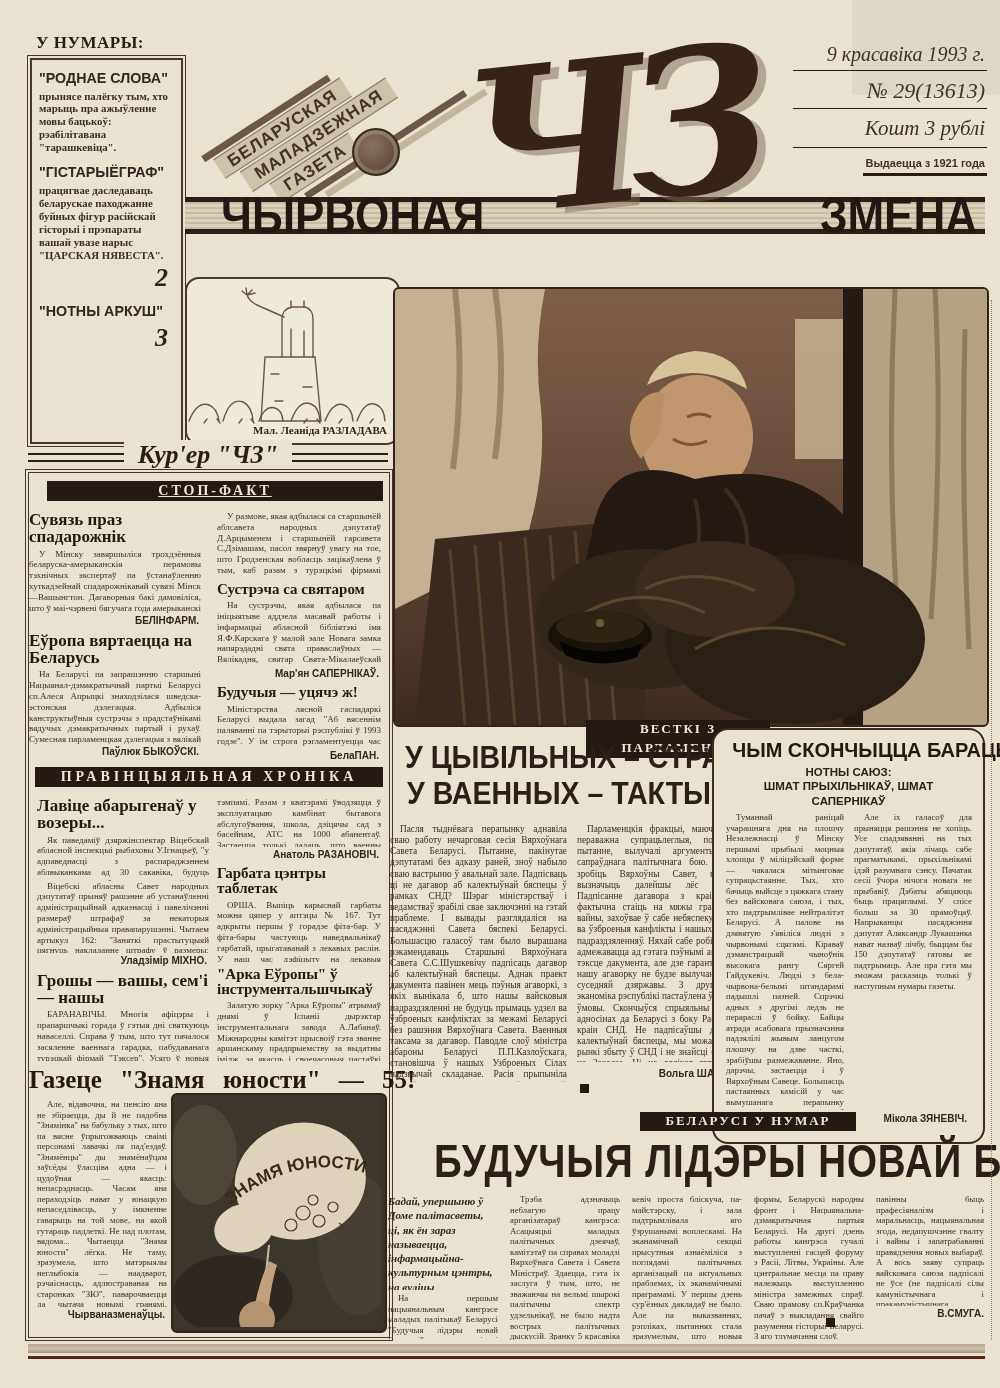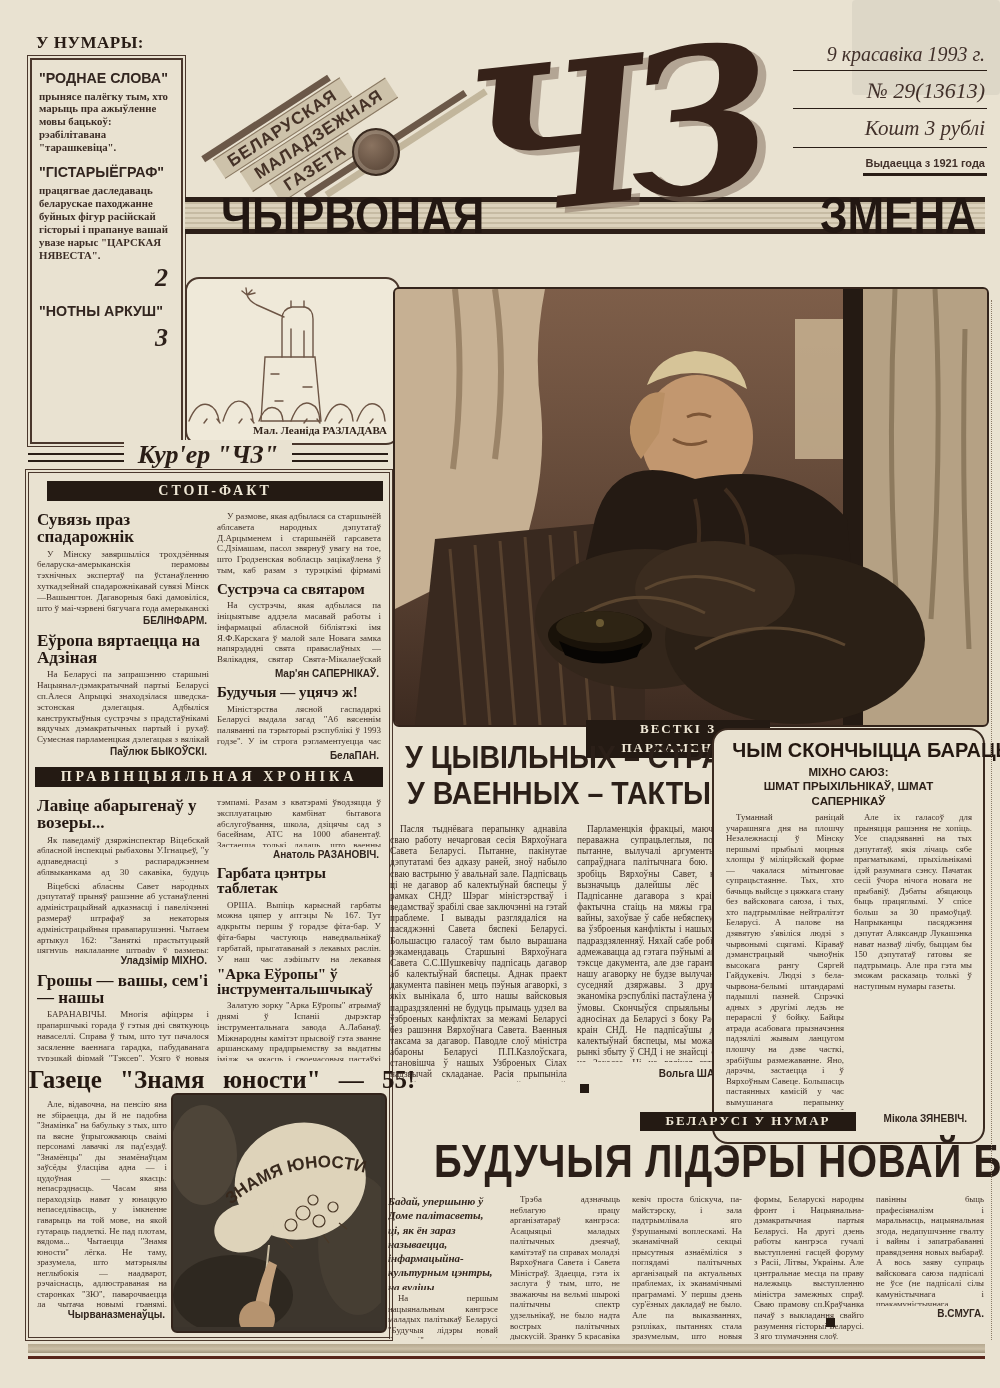--- a/index.html
+++ b/index.html
@@ -75,21 +75,21 @@
   <div class="abs" style="left:852px;top:0;width:148px;height:95px;background:#d4cec0;opacity:.55;border-radius:4px;"></div>
 
   <div class="abs idx-head" style="left:36px;top:33px;">У НУМАРЫ:</div>
   <div class="abs idx-box" style="left:30px;top:58px;width:153px;height:386px;">
     <div>
       <div class="idx-title" style="margin-top:2px;">"РОДНАЕ СЛОВА"</div>
       <div class="idx-text">прынясе палёгку тым, хто марыць пра ажыўленне мовы бацькоў: рэабілітавана "тарашкевіца".</div>
     </div>
     <div>
       <div class="idx-title">"ГІСТАРЫЁГРАФ"</div>
-      <div class="idx-text">працягвае даследаваць беларускае паходжанне буйных фігур расійскай гісторыі і прапануе вашай увазе нарыс "ЦАРСКАЯ НЯВЕСТА".</div>
+      <div class="idx-text">працягвае даследаваць беларускае паходжанне буйных фігур расійскай гісторыі і прэпараты вашай увазе нарыс "ЦАРСКАЯ НЯВЕСТА".</div>
       <div class="idx-page">2</div>
     </div>
     <div>
       <div class="idx-title">"НОТНЫ АРКУШ"</div>
       <div class="idx-page">3</div>
     </div>
   </div>
 
   <div class="abs" style="left:208px;top:152px;width:300px;">
     <div class="tagstack">
@@ -180,27 +180,27 @@
       <path d="M164,352 q40,20 84,2 l-6,14 q-38,14 -72,-2 z" fill="#070503"></path>
       <circle cx="205" cy="334" r="4" fill="#6b5a33"></circle>
     </svg>
   </div>
 
   <div class="abs kurjer-hd" style="left:28px;top:440px;width:360px;height:32px;z-index:2;">
     <b>Кур'ер "ЧЗ"</b>
   </div>
   <div class="abs region" style="left:28px;top:472px;width:360px;height:864px;">
 
-    <div class="abs blackbar" style="left:18px;top:8px;right:6px;">СТОП-ФАКТ</div>
-
-    <div class="ncol" style="left:8px;top:38px;width:172px;height:252px;">
+    <div class="abs blackbar" style="left:18px;top:8px;right:6px;text-decoration:underline;">СТОП-ФАКТ</div>
+
+    <div class="ncol" style="left:0;top:38px;width:172px;height:252px;">
       <div class="art-h" style="margin-top:0;">Сувязь праз спадарожнік</div>
       <div class="body ind" style="max-height:64px;">У Мінску завяршыліся трохдзённыя беларуска-амерыканскія перамовы тэхнічных экспертаў па ўстанаўленню хуткадзейнай спадарожнікавай сувязі Мінск—Вашынгтон. Дагаворныя бакі дамовіліся, што ў маі-чэрвені бягучага года амерыканскі бок паставіць у Беларусь неабходнае абсталяванне для стварэння першага канала такой сувязі. Устаноўка рабочай станцыі ў Мінску прадугледжваецца да 12 ліпеня. У гэтыя ж тэрміны амерыканцы абавязаліся падрыхтаваць 8 беларускіх спецыялістаў для абслугоўвання так званай "гарачай лініі". Увод канала спадарожнікавай сувязі назначаны на 31 жніўня.</div>
       <div class="byline">БЕЛІНФАРМ.</div>
-      <div class="art-h">Еўропа вяртаецца на Адзіная</div>
+      <div class="art-h">Еўропа вяртаецца на Беларусь</div>
       <div class="body ind" style="max-height:75px;">На Беларусі па запрашэнню старшыні Нацыянал-дэмакратычнай партыі Беларусі сп.Алеся Апрыцкі знаходзілася шведска-эстонская дэлегацыя. Адбыліся канструктыўныя сустрэчы з прадстаўнікамі вядучых дэмакратычных партый і рухаў. Сумесная парламенцкая дэлегацыя з вялікай увагай паставілася да праекта Аб'яднанай дэмакратычнай партыі Беларусі па вырашэнню энергетычнай праблемы Беларуссю, сутнасць якога заключаецца ў выкарыстанні геапалітычнага становішча нашай краіны. Калі будзе пабудаваны нафтаправод, які звяжа Чорнае і Балтыйскае моры, Беларусь атрымае магчымасць выбіраць крыніцы энергарэсурсаў і не будзе залежаць ад манаполіі ўсходняга суседа.</div>
       <div class="byline">Паўлюк БЫКОЎСКІ.</div>
 
     </div>
 
     <div class="ncol" style="left:188px;top:38px;width:164px;height:252px;">
       <div class="body ind" style="max-height:66px;">У размове, якая адбылася са старшынёй аблсавета народных дэпутатаў Д.Арцыменем і старшынёй гарсавета С.Дзімашам, пасол звярнуў увагу на тое, што Гродзенская вобласць зацікаўлена ў тым, каб разам з турэцкімі фірмамі палепшыць развіццё прадпрыемстваў лёгкай і мясной прамысловасці, а таксама электронікі і аптычнага станкабудавання. Акрамя гэтага, Тансу Мехмед Акандан пазнаёміўся са славутасцямі Гародні і пабываў у калектыве прадзільна-нітачнага аб'яднання, дзе пазнаёміўся з умовамі працы.</div>
       <div class="art-h sm">Сустрэча са святаром</div>
       <div class="body ind" style="max-height:66px;">На сустрэчы, якая адбылася па ініцыятыве аддзела масавай работы і інфармацыі абласной бібліятэкі імя Я.Ф.Карскага ў малой зале Новага замка напярэдадні свята праваслаўных — Вялікадня, святар Свята-Мікалаеўскай царквы вёскі Дубна Мастоўскага раёна Уладзімір Дораш расказаў работнікам культуры і выхавальнікам школ-інтэрнатаў вобласці пра тое, якое значэнне для веруючых мае гэта свята. Ён таксама раскрыў асноўныя прынцыпы вучэння Ісуса Хрыста і адказаў на многія пытанні ўдзельнікаў сустрэчы.</div>
       <div class="byline">Мар'ян САПЕРНІКАЎ.</div>
@@ -273,21 +273,21 @@
     <div class="body ind" style="font-size:9.3px;max-height:258px;">Пасля тыднёвага перапынку аднавіла сваю работу нечарговая сесія Вярхоўнага Савета Беларусі. Пытанне, пакінутае дэпутатамі без адказу раней, зноў набыло сваю вастрыню ў авальнай зале. Падпісваць ці не дагавор аб калектыўнай бяспецы ў рамках СНД? Шэраг міністэрстваў і ведамстваў зрабілі свае заключэнні на гэтай праблеме. І вывады разглядаліся на пасяджэнні Савета бяспекі Беларусі. Большасцю галасоў там было вырашана рэкамендаваць Старшыні Вярхоўнага Савета С.С.Шушкевічу падпісаць дагавор аб калектыўнай бяспецы. Аднак праект дакумента павінен мець пэўныя агаворкі, з якіх вынікала б, што нашы вайсковыя падраздзяленні не будуць прымаць удзел ва ўзброеных канфліктах за межамі Беларусі без рашэння Вярхоўнага Савета. Ваенныя таксама за дагавор. Паводле слоў міністра абароны Беларусі П.П.Казлоўскага, становішча ў нашых Узброеных Сілах надзвычай складанае. Расія прыпыніла пастаўкі сыравіны, матэрыялаў, агрэгатаў, разнастайных навуковых распрацовак у абаронную прамысловасць рэспублікі. Сродкі ж, выдзяляемыя з бюджэту на гэтыя мэты, такія мізэрныя, што няма размовы пра тое, каб закупіць усё неабходнае ў іншым месцы. У гэтых умовах, як лічыць міністр, аб'ектыўнасць патрабуе ад вас падтрымкі дагавора.</div>
   </div>
   <div class="ncol" style="left:577px;top:824px;width:180px;height:260px;">
     <div class="body ind" style="font-size:9.3px;max-height:238px;">Парламенцкія фракцыі, маючы розныя, пераважна супрацьлеглыя, погляды на пытанне, вылучалі аргументы, вартыя сапраўднага палітычнага бою. Крок, які зробіць Вярхоўны Савет, несумненна вызначыць далейшы лёс рэспублікі. Падпісанне дагавора з краінай, якая фактычна стаіць на мяжы грамадзянскай вайны, захоўвае ў сабе небяспеку ўцягвання ва ўзброеныя канфлікты і нашых вайсковых падраздзяленняў. Няхай сабе робіцца спроба адмежавацца ад гэтага пэўнымі агаворкамі ў тэксце дакумента, але дзе гарантыі, што на нашу агаворку не будзе вылучана агаворка суседняй дзяржавы. З другога боку эканоміка рэспублікі пастаўлена ў складаныя ўмовы. Скончыўся спрыяльны рэжым у адносінах да Беларусі з боку Расіі і іншых краін СНД. Не падпісаўшы дагавор аб калектыўнай бяспецы, мы можам страціць рынкі збыту ў СНД і не знайсці сваёй нішы на Захадзе. Ці не вялікая гэта цана — страціць такім чынам сваіх былых стратэгічных партнёраў. Дэпутацкае аб'яднанне "Беларусь" выбрала сабе ў ходзе дыскусіі, — паводле слоў яго выканаўчага каардынатара Генадзя Іванавіча Казлова, — шлях рэалізму і прагматызму, заснаваны на думках і вывадах спецыялістаў. "Калі нас перакананаюць, што далучэнне да калектыўнай бяспекі дае плюсы, — трэба дагавор падпісаць". Аб чым ясна даў зразумець на кангрэсе маладых палітыкаў.</div>
   </div>
   <div class="abs byline" style="left:577px;top:1066px;width:160px;">Вольга ШАЎКО.</div>
   <div class="abs endsq" style="left:580px;top:1084px;"></div>
 
   <div class="abs vbox" style="left:712px;top:728px;width:273px;height:416px;">
     <div class="vbox-h">ЧЫМ СКОНЧЫЦЦА БАРАЦЬБА?</div>
-    <div class="vbox-sub" style="margin-top:4px;">МІХНО САЮЗ:</div>
+    <div class="vbox-sub" style="margin-top:4px;">НОТНЫ САЮЗ:</div>
     <div class="vbox-sub">ШМАТ ПРЫХІЛЬНІКАЎ, ШМАТ САПЕРНІКАЎ</div>
     <div class="ncol" style="left:12px;top:82px;width:118px;height:300px;">
       <div class="body ind" style="font-size:8.8px;max-height:298px;">Туманнай раніцай учарашняга дня на плошчу Незалежнасці ў Мінску першымі прыбылі моцныя хлопцы ў міліцэйскай форме — чакалася мітынговае супрацьстаянне. Тых, хто бачыць выйсце з цяжкага стану без вайсковага саюза, і тых, хто падтрымлівае нейтралітэт Беларусі. А палове на дзявятую з'явіліся людзі з чырвонымі сцягамі. Кіраваў дэманстрацыяй чыноўнік высокага рангу Сяргей Гайдукевіч. Людзі з бела-чырвона-белымі штандарамі падышлі пазней. Спрэчкі адных з другімі ледзь не перараслі ў бойку. Байцы атрада асабовага прызначэння падзялілі жывым ланцугом плошчу на дзве часткі, зрабіўшы размежаванне. Яно, дарэчы, застаецца і ў Вярхоўным Савеце. Большасць пастаянных камісій у час вымушанага перапынку вырашалі пытанне аб сумяшчэнні абвешчанага суверэнітэту і калектыўнай бяспекі. Загадзя вядома, што большасць старшынь камісій займаюць пункт гледжання Станіслава Шушкевіча аб захаванні нейтралітэту. Калі, скажам, такія старшыні, як Мячыслаў Грыб і Раман Унучка, за ваенны саюз, то іх лічаць выключэннем.</div>
     </div>
     <div class="ncol" style="left:140px;top:82px;width:118px;height:300px;">
       <div class="body ind" style="font-size:8.8px;max-height:270px;">Але іх галасоў для прыняцця рашэння не хопіць. Усе спадзяванні на тых дэпутатаў, якія лічаць сябе прагматыкамі, прыхільнікамі ідэй разумнага сэнсу. Пачатак сесіі ўчора нічога новага не прыбавіў. Дэбаты абяцаюць быць працяглымі. У спісе больш за 30 прамоўцаў. Напрыканцы пасяджэння дэпутат Аляксандр Лукашэнка нават назваў лічбу, быццам бы 150 дэпутатаў гатовы яе падтрымаць. Але пра гэта мы зможам расказаць толькі ў наступным нумары газеты.</div>
     </div>
     <div class="abs byline" style="right:14px;bottom:16px;width:150px;">Мікола ЗЯНЕВІЧ.</div>
   </div>
 

